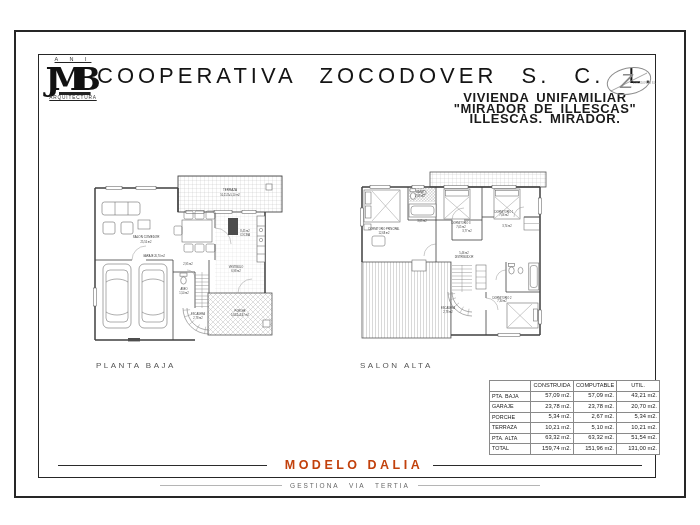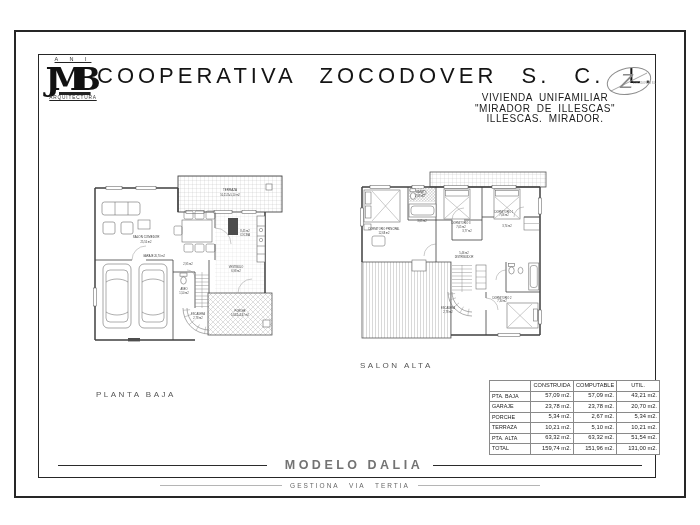--- a/index.html
+++ b/index.html
@@ -5,35 +5,35 @@
   html,body{margin:0;padding:0;background:#fff;}
   body{width:700px;height:525px;position:relative;font-family:"Liberation Sans",sans-serif;color:#222;overflow:hidden;}
   .abs{position:absolute;}
   #outer-frame{left:14px;top:30px;width:668px;height:464px;border:2px solid #262626;}
   #inner-frame{left:38px;top:54px;width:616px;height:422px;border:1.5px solid #262626;}
   #logo{left:44px;top:57px;width:58px;text-align:center;line-height:1;text-decoration:underline;}
   #logo .logo-top{font-size:5.5px;letter-spacing:5px;color:#333;margin-bottom:1px;}
   #logo .monogram{font-family:"DejaVu Serif",serif;font-weight:700;font-size:31px;letter-spacing:-10px;line-height:30px;color:#111;padding-right:10px;}
   #logo .logo-bottom{font-size:4.8px;letter-spacing:.8px;color:#333;margin-top:2px;}
   #sheet-title{left:97px;top:63px;font-size:22px;letter-spacing:4px;word-spacing:14px;color:#141414;white-space:nowrap;}
-  #subtitle{left:446px;top:93px;width:198px;text-align:center;font-weight:400;font-size:10px;line-height:10.5px;letter-spacing:.6px;word-spacing:3px;color:#1a1a1a;}
+  #subtitle{left:446px;top:93px;width:198px;text-align:center;font-weight:700;font-size:13px;line-height:10.5px;letter-spacing:.6px;word-spacing:3px;color:#1a1a1a;}
   #stamp{left:602px;top:60px;}
   .plan-caption{font-size:8px;letter-spacing:2.5px;color:#555;}
-  #caption-baja{left:96px;top:361px;margin-top:29px;}
+  #caption-baja{left:96px;top:361px;}
   #caption-alta{left:360px;top:361px;}
   table.areas{border-collapse:collapse;background:#fff;}
   table.areas td,table.areas th{border:1px solid #8a8a8a;font-weight:400;color:#222;height:9.5px;padding:0 2px;line-height:1;}
   table.areas th{font-size:5.6px;text-align:center;width:38px;}
   table.areas th.corner{width:36px;border:1px solid #8a8a8a;}
   table.areas td.lbl{font-size:5.4px;text-align:left;}
   table.areas td.num{font-size:5.8px;text-align:right;}
   #areas-table-wrap{left:489px;top:380px;}
   #model-row{left:58px;top:458px;width:584px;display:flex;align-items:center;gap:10px;}
   .rule{flex:1;height:0;border-top:1.3px solid #2b2b2b;}
-  #model-label{font-size:12.5px;letter-spacing:3.5px;font-weight:700;color:#737373;white-space:nowrap;margin-left:8px;}
+  #model-label{font-size:12.5px;letter-spacing:3.5px;font-weight:700;color:#c2410c;white-space:nowrap;margin-left:8px;}
   #gestiona-row{left:160px;top:482px;width:380px;display:flex;align-items:center;gap:8px;}
   .rule-thin{flex:1;height:0;border-top:1px solid #b5b5b5;}
   #gestiona-label{font-size:6.5px;letter-spacing:2px;word-spacing:6px;color:#666;white-space:nowrap;}
   svg .w{stroke:#404040;stroke-width:1.5;fill:none;}
   svg .w2{stroke:#404040;stroke-width:.8;fill:none;}
   svg .f{stroke:#6b6b6b;stroke-width:.6;fill:#fff;}
   svg .fn{stroke:#6b6b6b;stroke-width:.55;fill:none;}
   svg .thin{stroke:#8a8a8a;stroke-width:.45;fill:none;}
   svg .win{fill:#fff;stroke:#555;stroke-width:.5;}
   svg text{font-family:"Liberation Sans",sans-serif;fill:#3a3a3a;}

